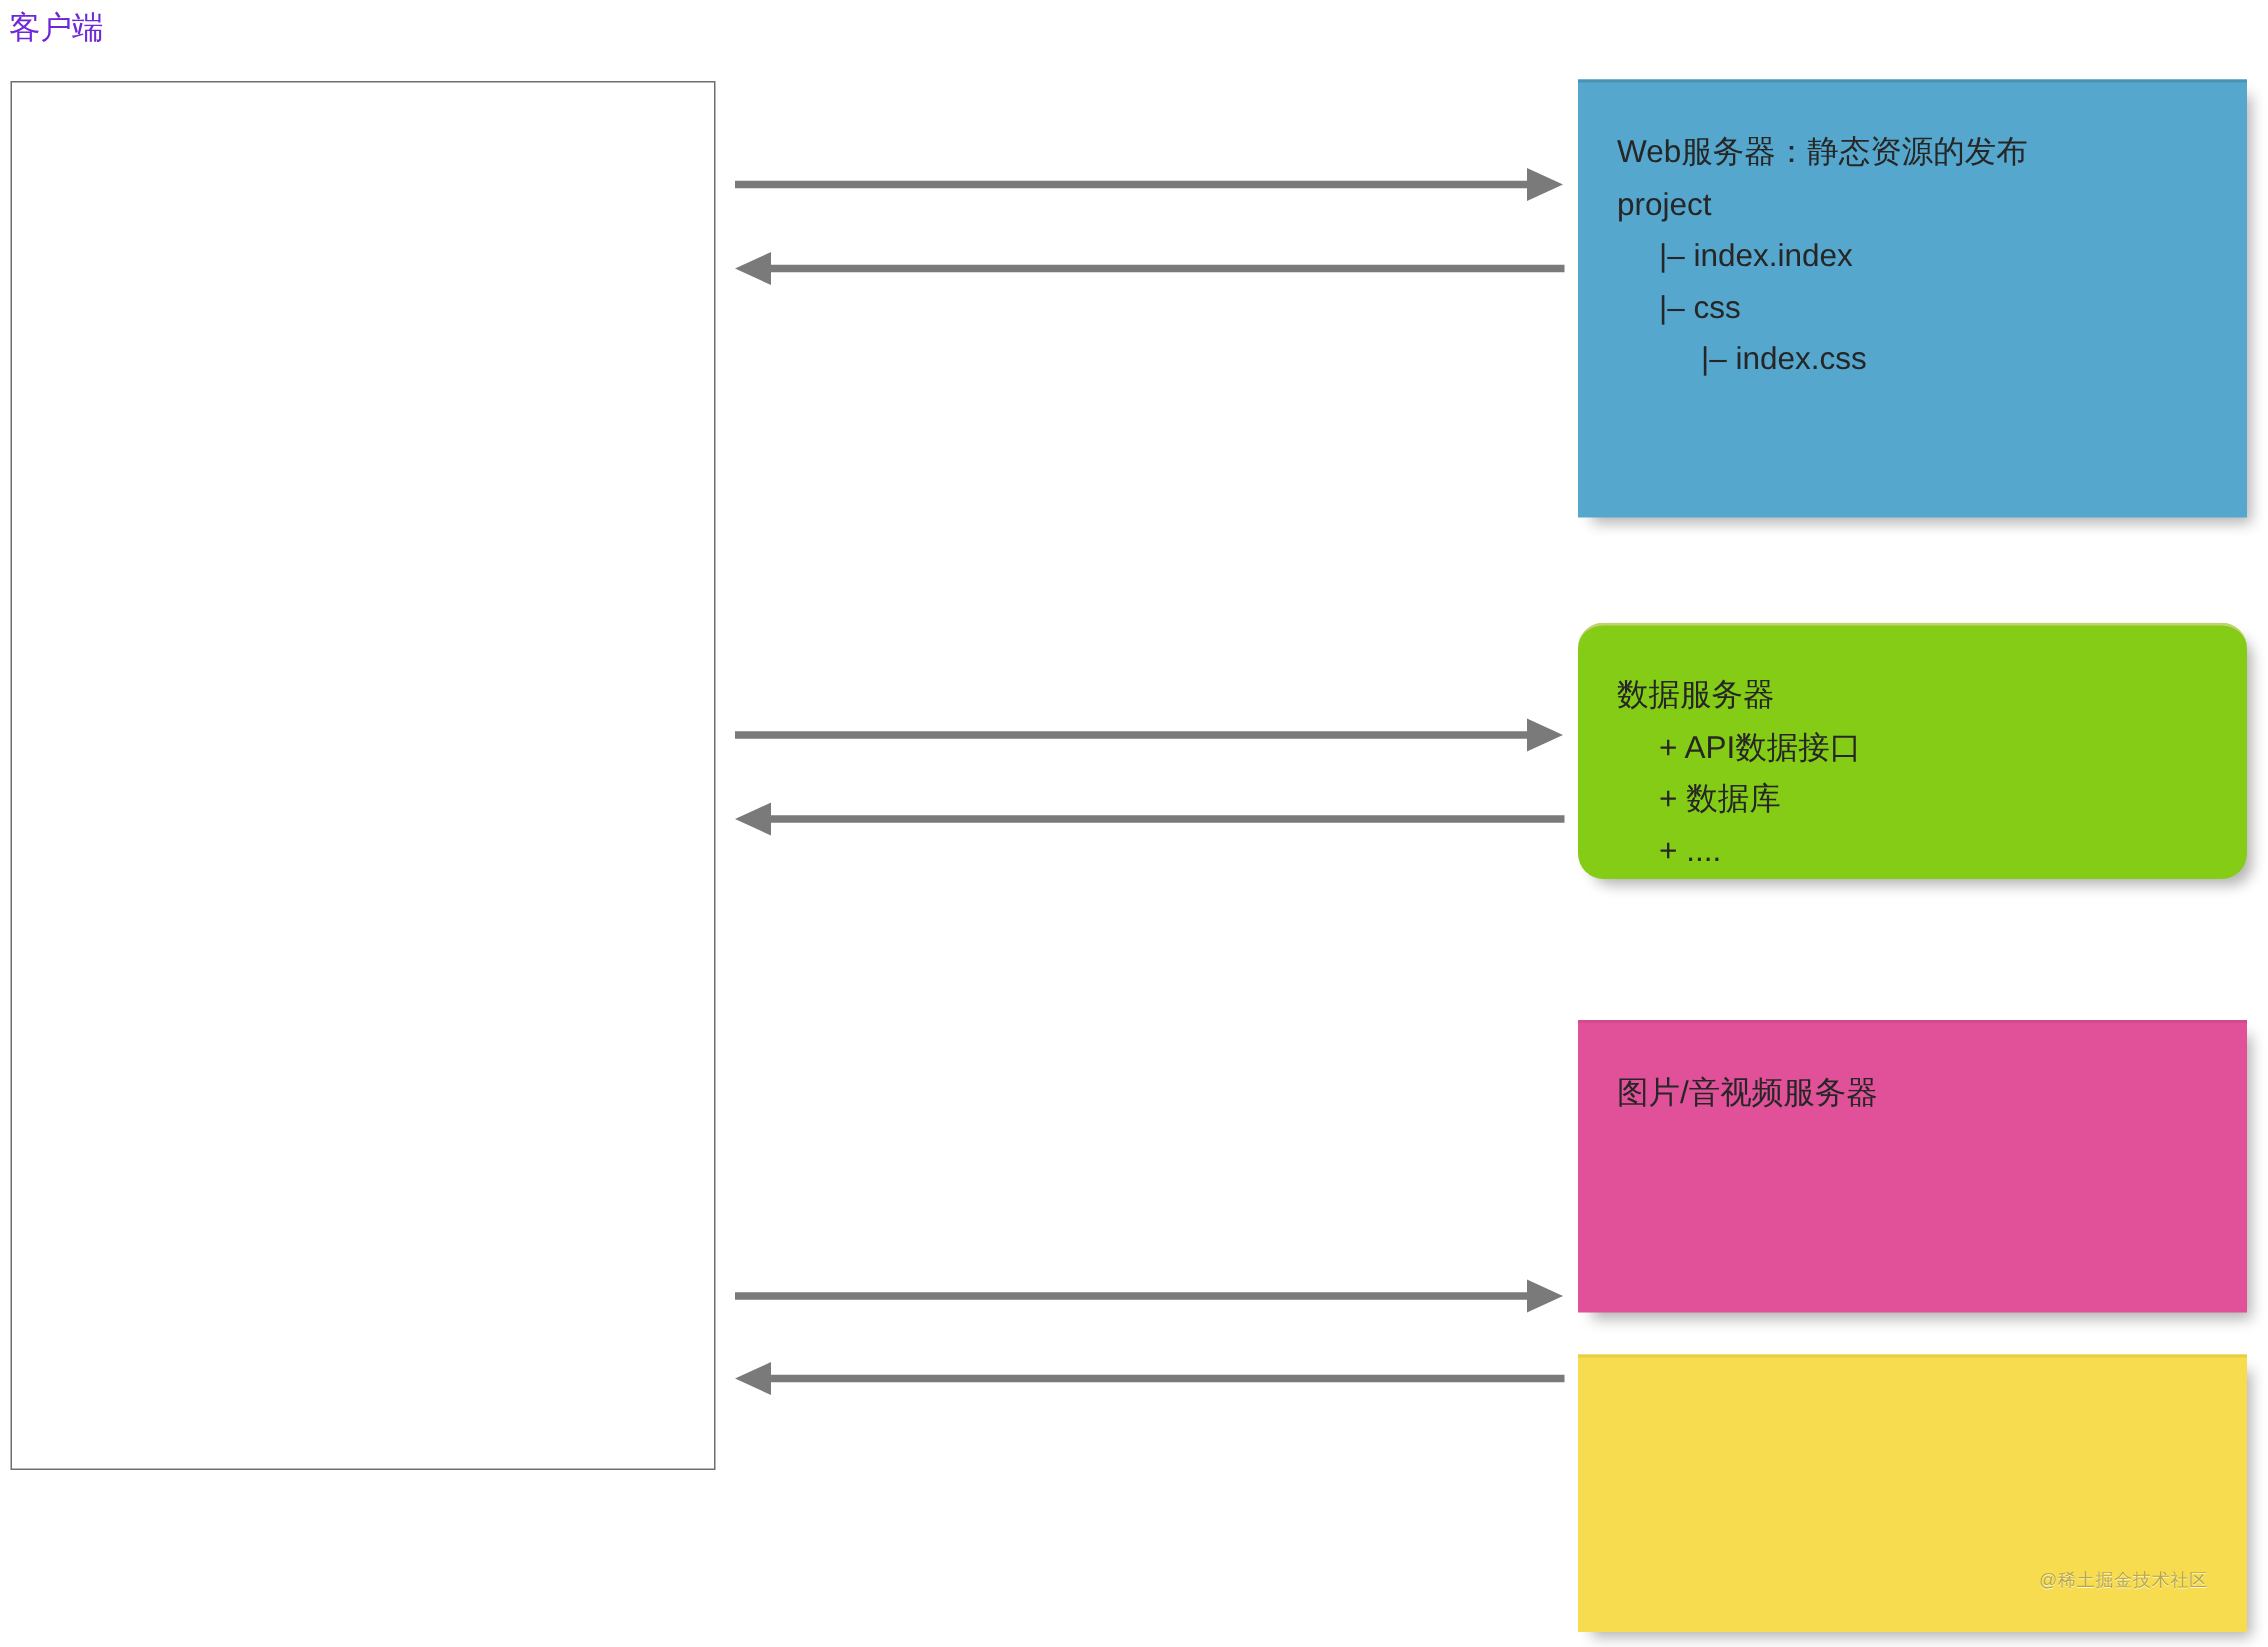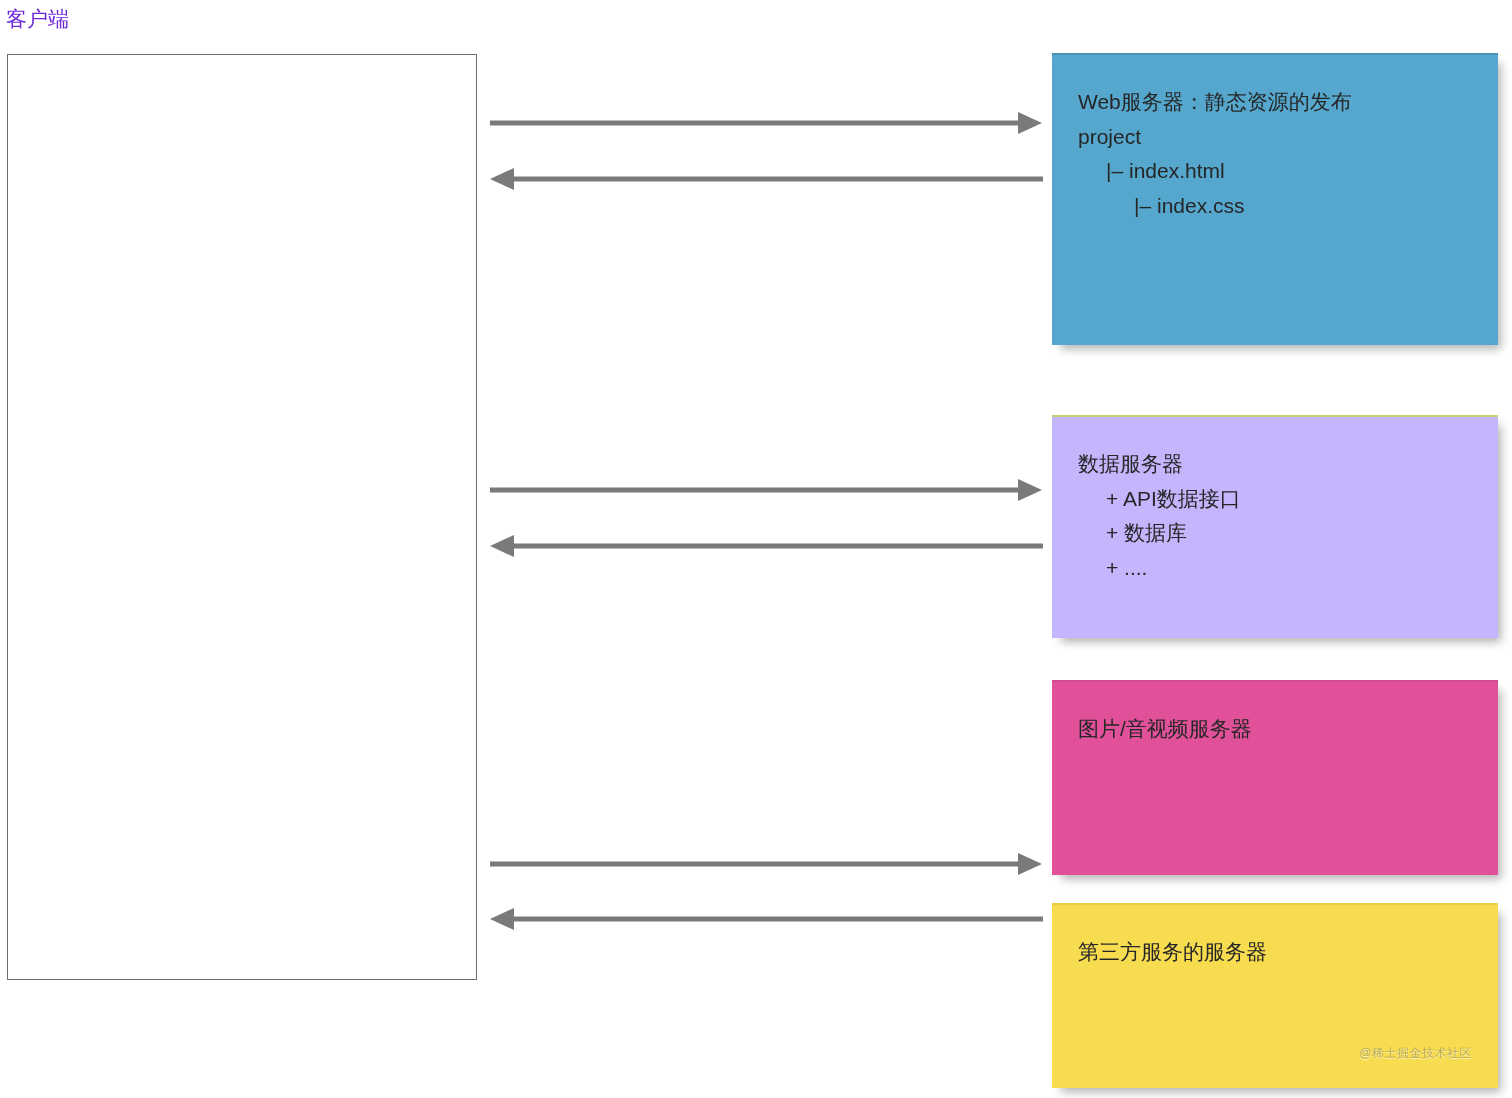--- a/index.html
+++ b/index.html
@@ -56,23 +56,24 @@
   }
 
   #card-web {
     top: 53px;
     height: 292px;
     background: #55A7CD;
     border-top: 2px solid #4b93b5;
   }
   #card-data {
     top: 415px;
-    height: 223px;
-    background: #c4b5fd;
+    height: 171px;
+    background: #84cc16;
     border-top: 2px solid #c1d271;
+    border-radius: 17px;
   }
   #card-media {
     top: 680px;
     height: 195px;
     background: #E0519A;
     border-top: 2px solid #d24a90;
   }
   #card-third {
     top: 903px;
     height: 185px;
@@ -106,37 +107,37 @@
 </head>
 <body>
 
 <div id="client-label">客户端</div>
 
 <div id="client-box"></div>
 
 <div class="card" id="card-web">
   <div class="line">Web服务器：静态资源的发布</div>
   <div class="line">project</div>
-  <div class="line ind1">|– index.html</div>
+  <div class="line ind1">|– index.index</div>
+  <div class="line ind1">|– css</div>
   <div class="line ind2">|– index.css</div>
 </div>
 
 <div class="card" id="card-data">
   <div class="line">数据服务器</div>
   <div class="line ind1">+ API数据接口</div>
   <div class="line ind1">+ 数据库</div>
   <div class="line ind1">+ ....</div>
 </div>
 
 <div class="card" id="card-media">
   <div class="line">图片/音视频服务器</div>
 </div>
 
 <div class="card" id="card-third">
-  <div class="line">第三方服务的服务器</div>
   <div class="watermark">@稀土掘金技术社区</div>
 </div>
 
 <div class="arrow" style="left:490px; top:110px; width:552px;">
   <svg width="552" height="26" viewBox="0 0 552 26">
     <line x1="0" y1="13" x2="530" y2="13" stroke="#7A7A7A" stroke-width="5"></line>
     <polygon points="528,2 552,13 528,24" fill="#7A7A7A"></polygon>
   </svg>
 </div>
 

